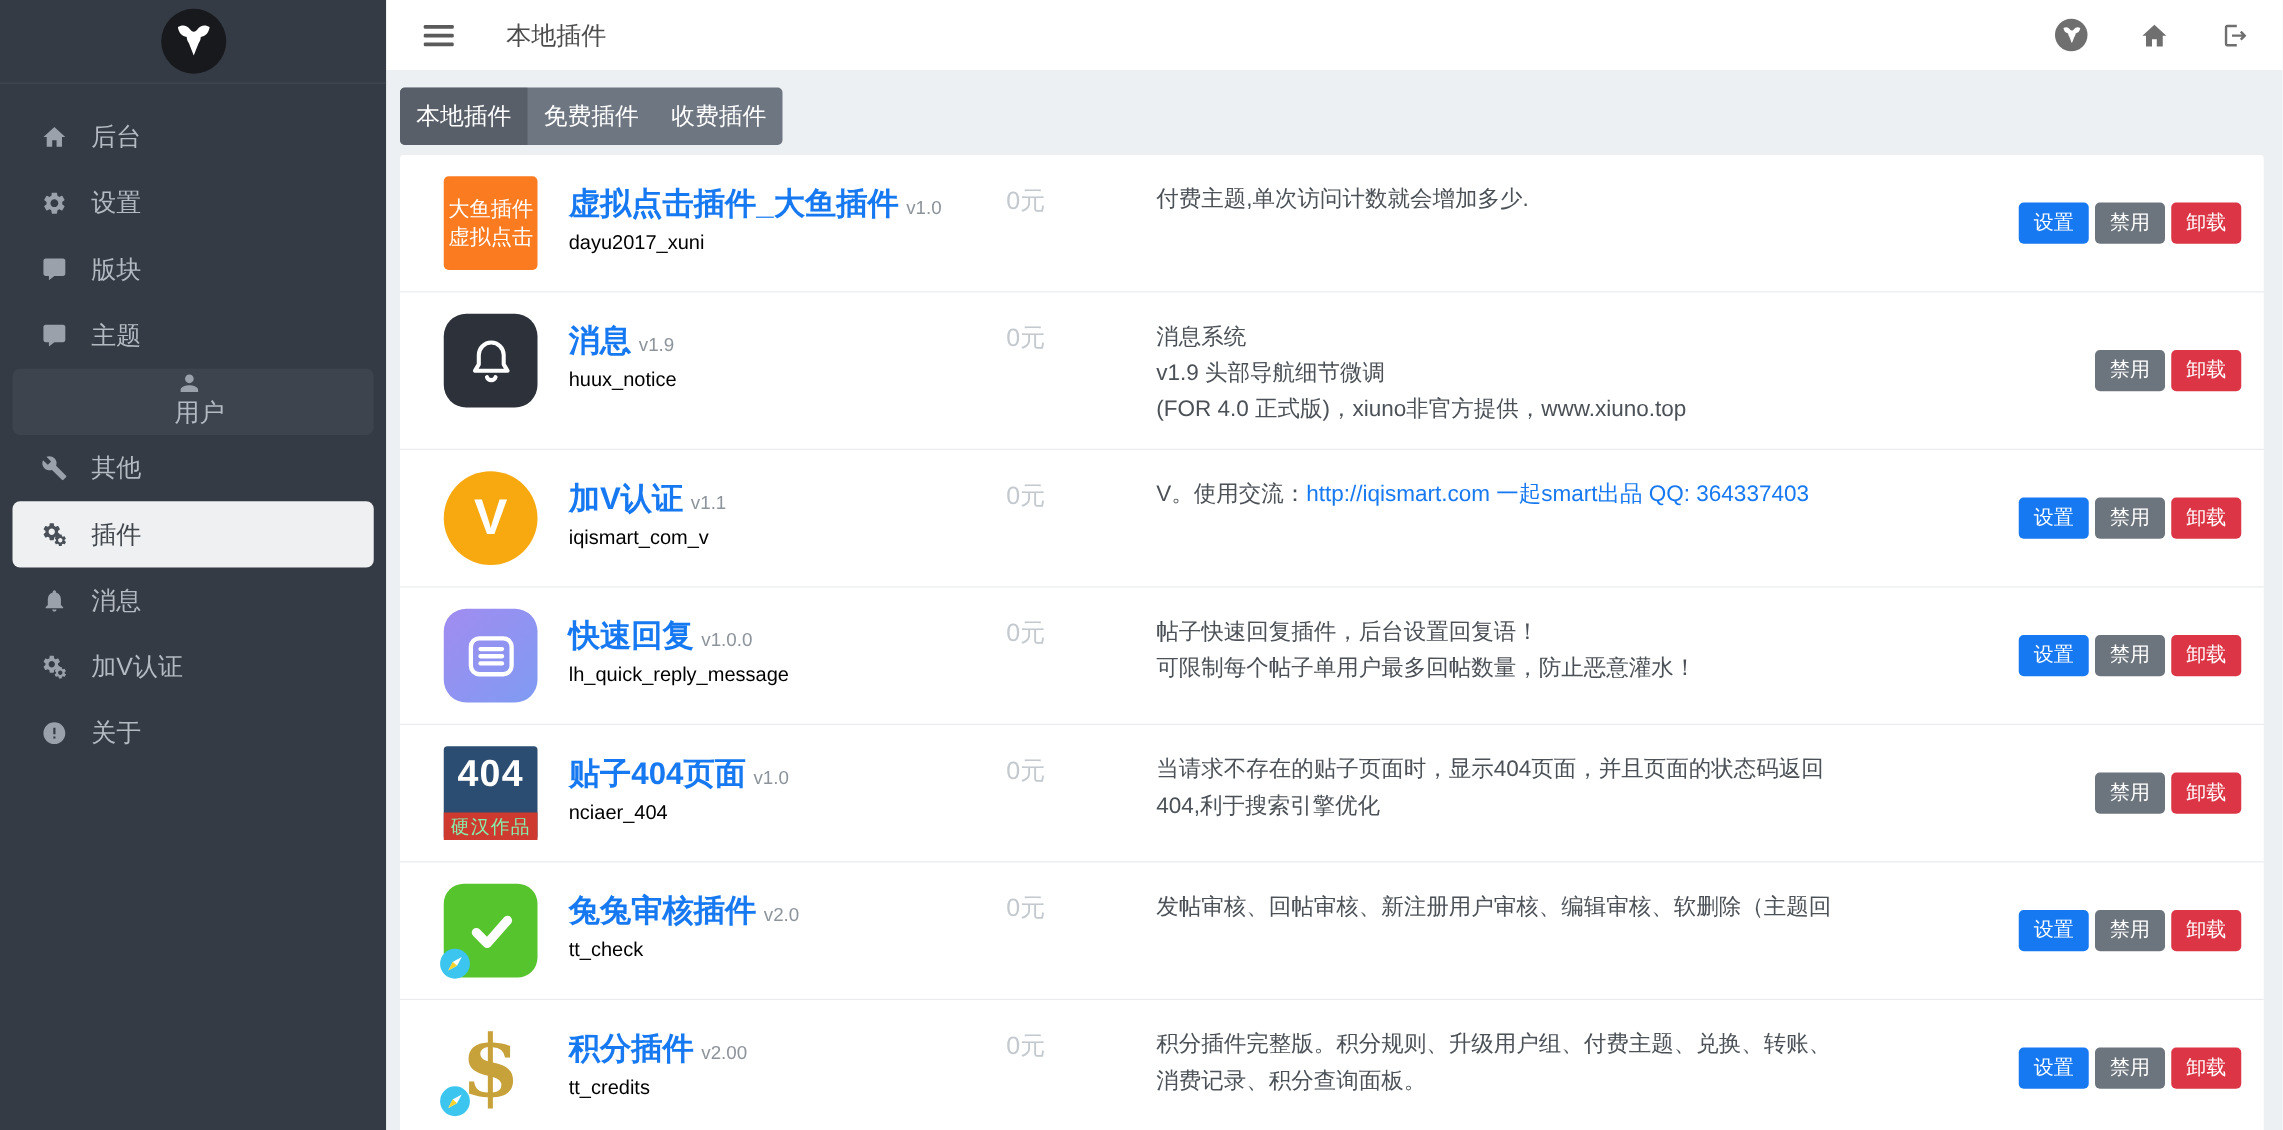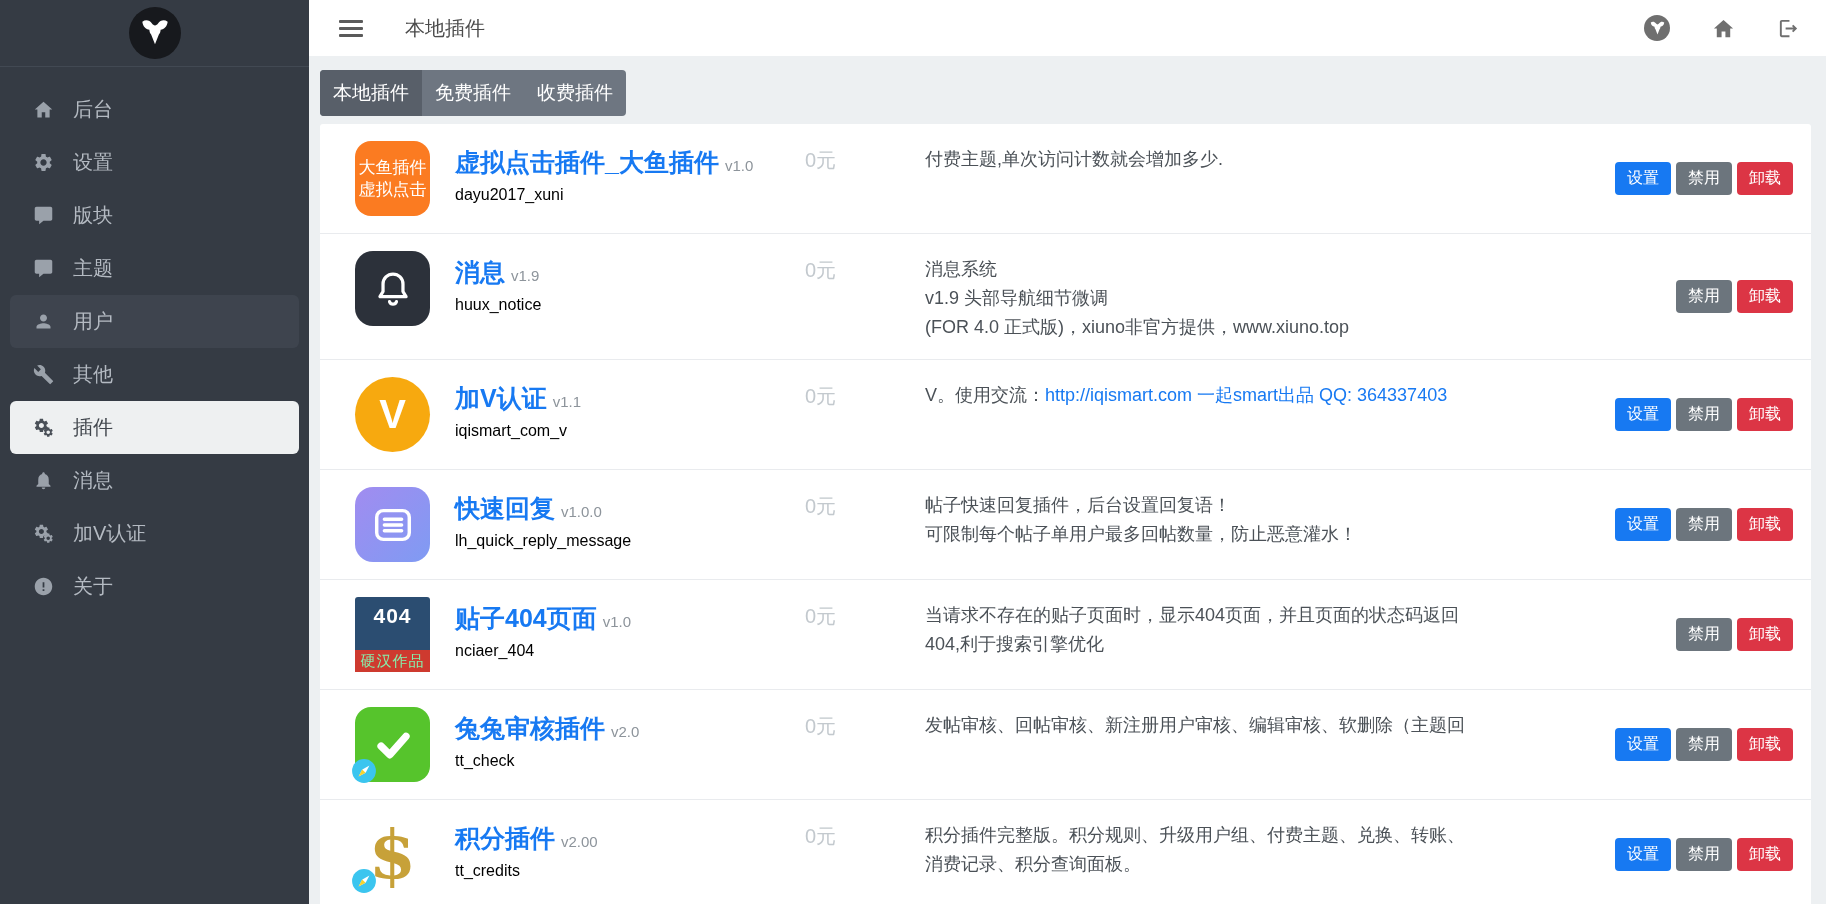--- a/index.html
+++ b/index.html
@@ -11,21 +11,21 @@
   .app{display:flex;width:1826px;height:904px;}
   
   .sidebar{width:309px;flex:none;background:#353b44;height:904px;}
   .logo-wrap{height:66px;display:flex;align-items:center;justify-content:center;border-bottom:1px solid #424953;}
   .logo-circle{width:52px;height:52px;border-radius:50%;background:#17191d;display:flex;align-items:center;justify-content:center;}
   .logo-circle svg{width:32px;height:32px;fill:#fff;}
   .menu{padding-top:16px;}
   .menu-item{height:53px;display:flex;align-items:center;margin:0 10px;padding:0 10px 0 20px;border-radius:6px;color:#b4bac2;font-size:20px;cursor:pointer;}
   .menu-item .mi-icon{width:26px;height:22px;margin-right:17px;display:flex;align-items:center;justify-content:center;color:#9aa1aa;flex:none;}
   .menu-item .mi-icon svg{width:21px;height:21px;fill:currentColor;}
-  .menu-item.highlight{background:#3e444e;}
+  .menu-item.highlight{background:#3e444e;flex-direction:column;}
   .menu-item.active{background:#eef0f1;color:#40454c;}
   .menu-item.active .mi-icon{color:#4a5058;}
   
   .main{flex:1;display:flex;flex-direction:column;min-width:0;}
   .header{height:56px;background:#fff;display:flex;align-items:center;padding:0 26px 0 30px;flex:none;}
   .hamburger{width:24px;height:17px;display:flex;flex-direction:column;justify-content:space-between;cursor:pointer;}
   .hamburger span{display:block;height:3px;background:#5a5a5a;border-radius:1px;}
   .header-title{margin-left:42px;font-size:20px;color:#4c4c4c;}
   .header-right{margin-left:auto;display:flex;align-items:center;gap:42px;}
   .h-icon{color:#6f6f6f;cursor:pointer;display:flex;align-items:center;justify-content:center;}
@@ -50,21 +50,21 @@
   .desc-cell{width:545px;flex:none;font-size:18px;color:#4b5157;line-height:29px;padding-top:4px;}
   .desc-line{white-space:nowrap;}
   .desc-link{color:#1779f2;text-decoration:none;cursor:pointer;}
   .btns{margin-left:auto;margin-right:18px;align-self:center;display:flex;gap:5px;flex:none;}
   .btn{font-size:16px;color:#fff;padding:6px 12px;border-radius:4px;border:none;cursor:pointer;font-family:inherit;white-space:nowrap;}
   .btn-primary{background:#1779f2;}
   .btn-secondary{background:#6c757d;}
   .btn-danger{background:#dc3545;}
   
   .badge-compass{position:absolute;left:-4px;bottom:-2px;width:26px;height:26px;}
-  .tile-404-num{font-size:21px;font-weight:bold;color:#fff;letter-spacing:1px;line-height:1;margin-top:8px;}
+  .tile-404-num{font-size:30px;font-weight:bold;color:#fff;letter-spacing:1px;line-height:1;margin-top:8px;}
   .tile-404-band{margin-top:auto;width:100%;height:22px;background:#ce3a2f;color:#86efac;font-size:15px;display:flex;align-items:center;justify-content:center;letter-spacing:1px;}
   .dollar{font-family:"DejaVu Serif","Liberation Serif",serif;font-size:68px;font-weight:bold;color:#c7a139;line-height:75px;text-align:center;width:75px;}
 </style>
 </head>
 <body>
 
 <div class="app">
   <div class="sidebar">
     <div class="logo-wrap">
       <div class="logo-circle">
@@ -194,21 +194,21 @@
     </div>
     <div class="content">
       <div class="tabs" id="tabs">
           <div class="tab active">本地插件</div>
           <div class="tab">免费插件</div>
           <div class="tab">收费插件</div>
         </div>
       <div class="card" id="plugin-list">
           <div class="prow">
             <div class="icon-cell">
-              <div class="tile" style="background: rgb(251, 123, 33); border-radius: 16px; color: rgb(255, 255, 255); font-size: 17px; line-height: 22px;">
+              <div class="tile" style="background: rgb(251, 123, 33); border-radius: 4px; color: rgb(255, 255, 255); font-size: 17px; line-height: 22px;">
                 <div>大鱼插件</div>
                 <div>虚拟点击</div>
               </div>
             </div>
             <div class="info-cell">
               <div><a class="p-title">虚拟点击插件_大鱼插件</a><span class="p-ver">v1.0</span></div>
               <div class="p-id">dayu2017_xuni</div>
             </div>
             <div class="price-cell">0元</div>
             <div class="desc-cell">

